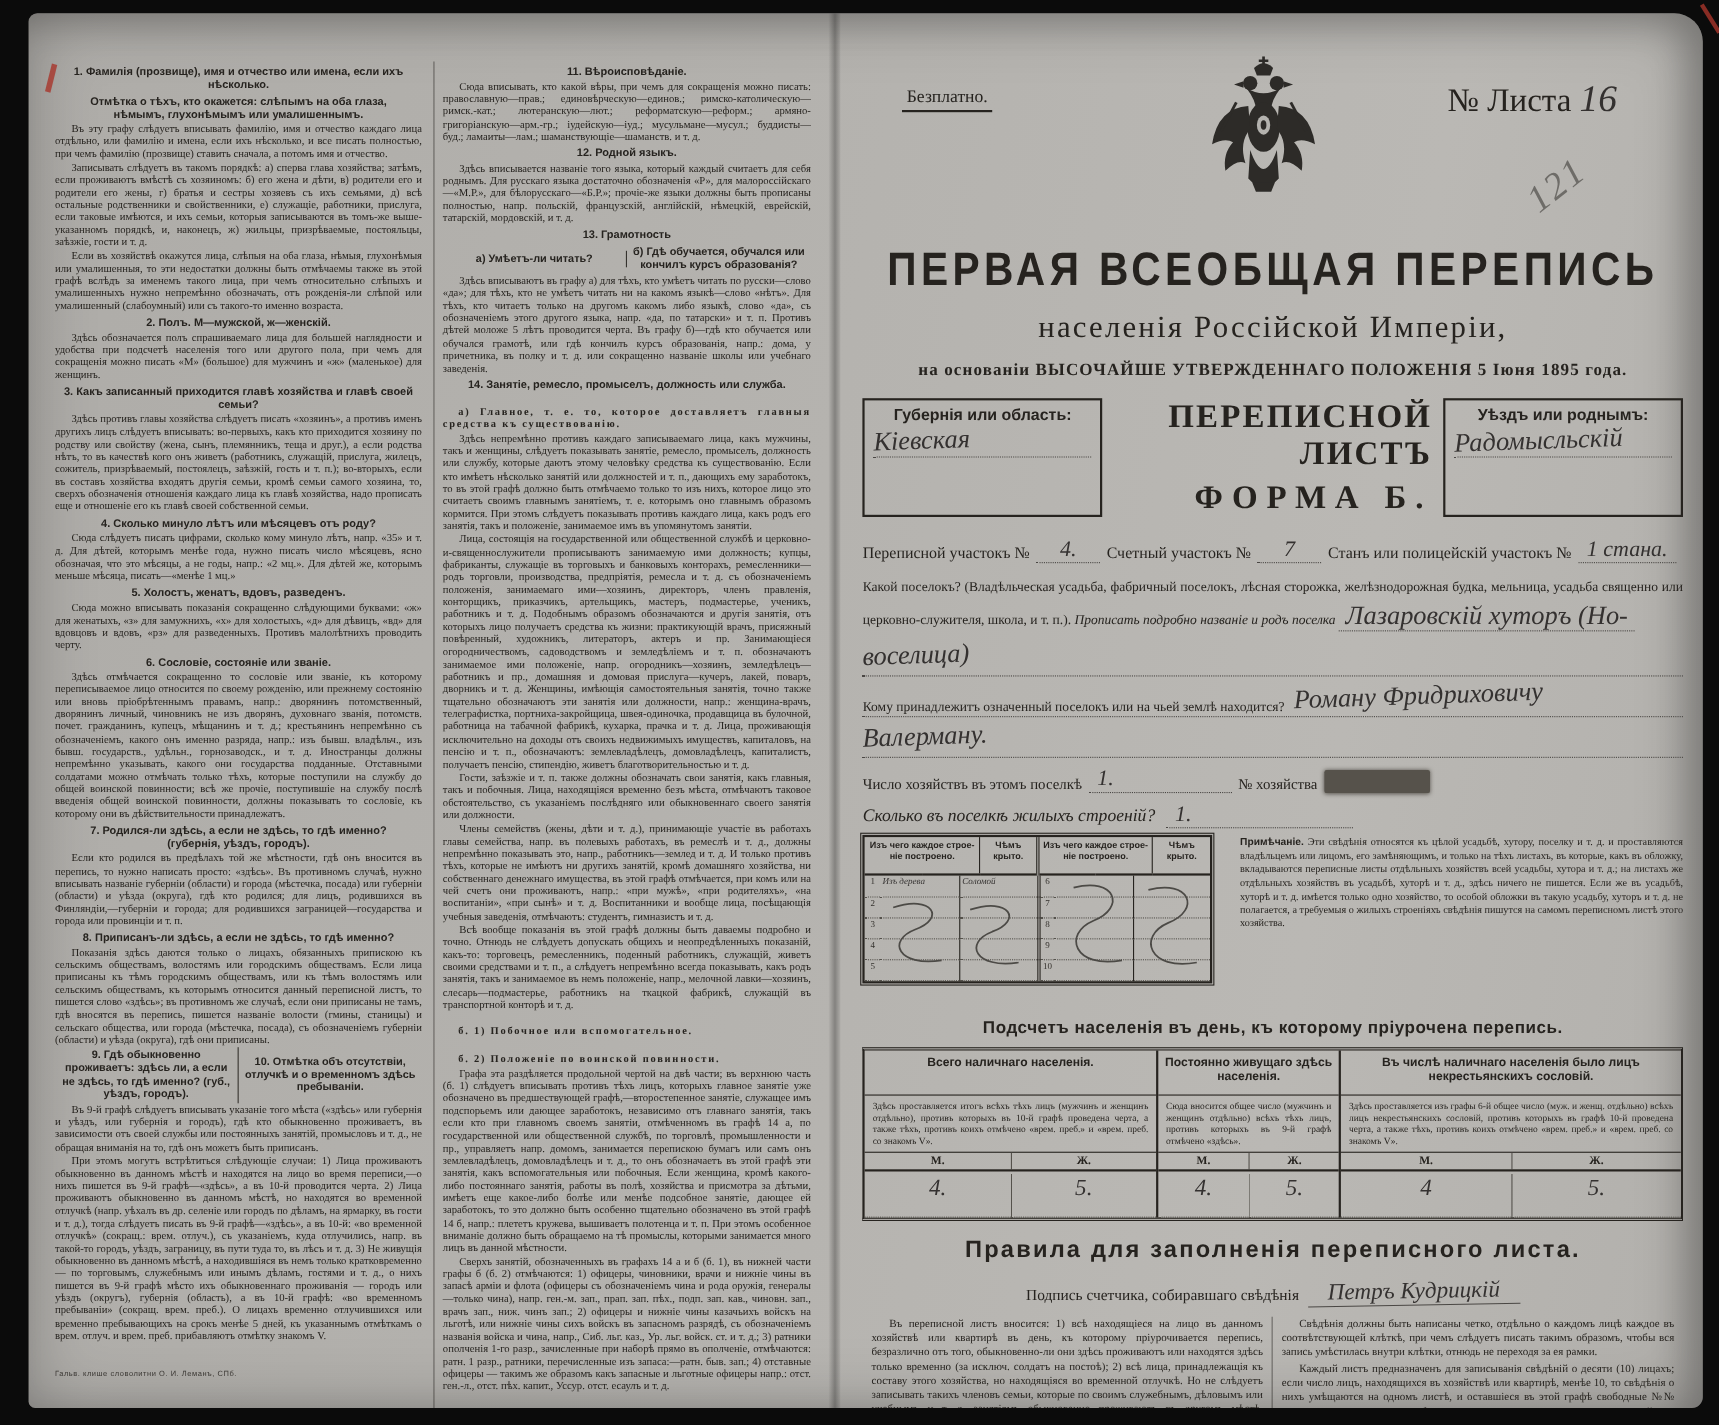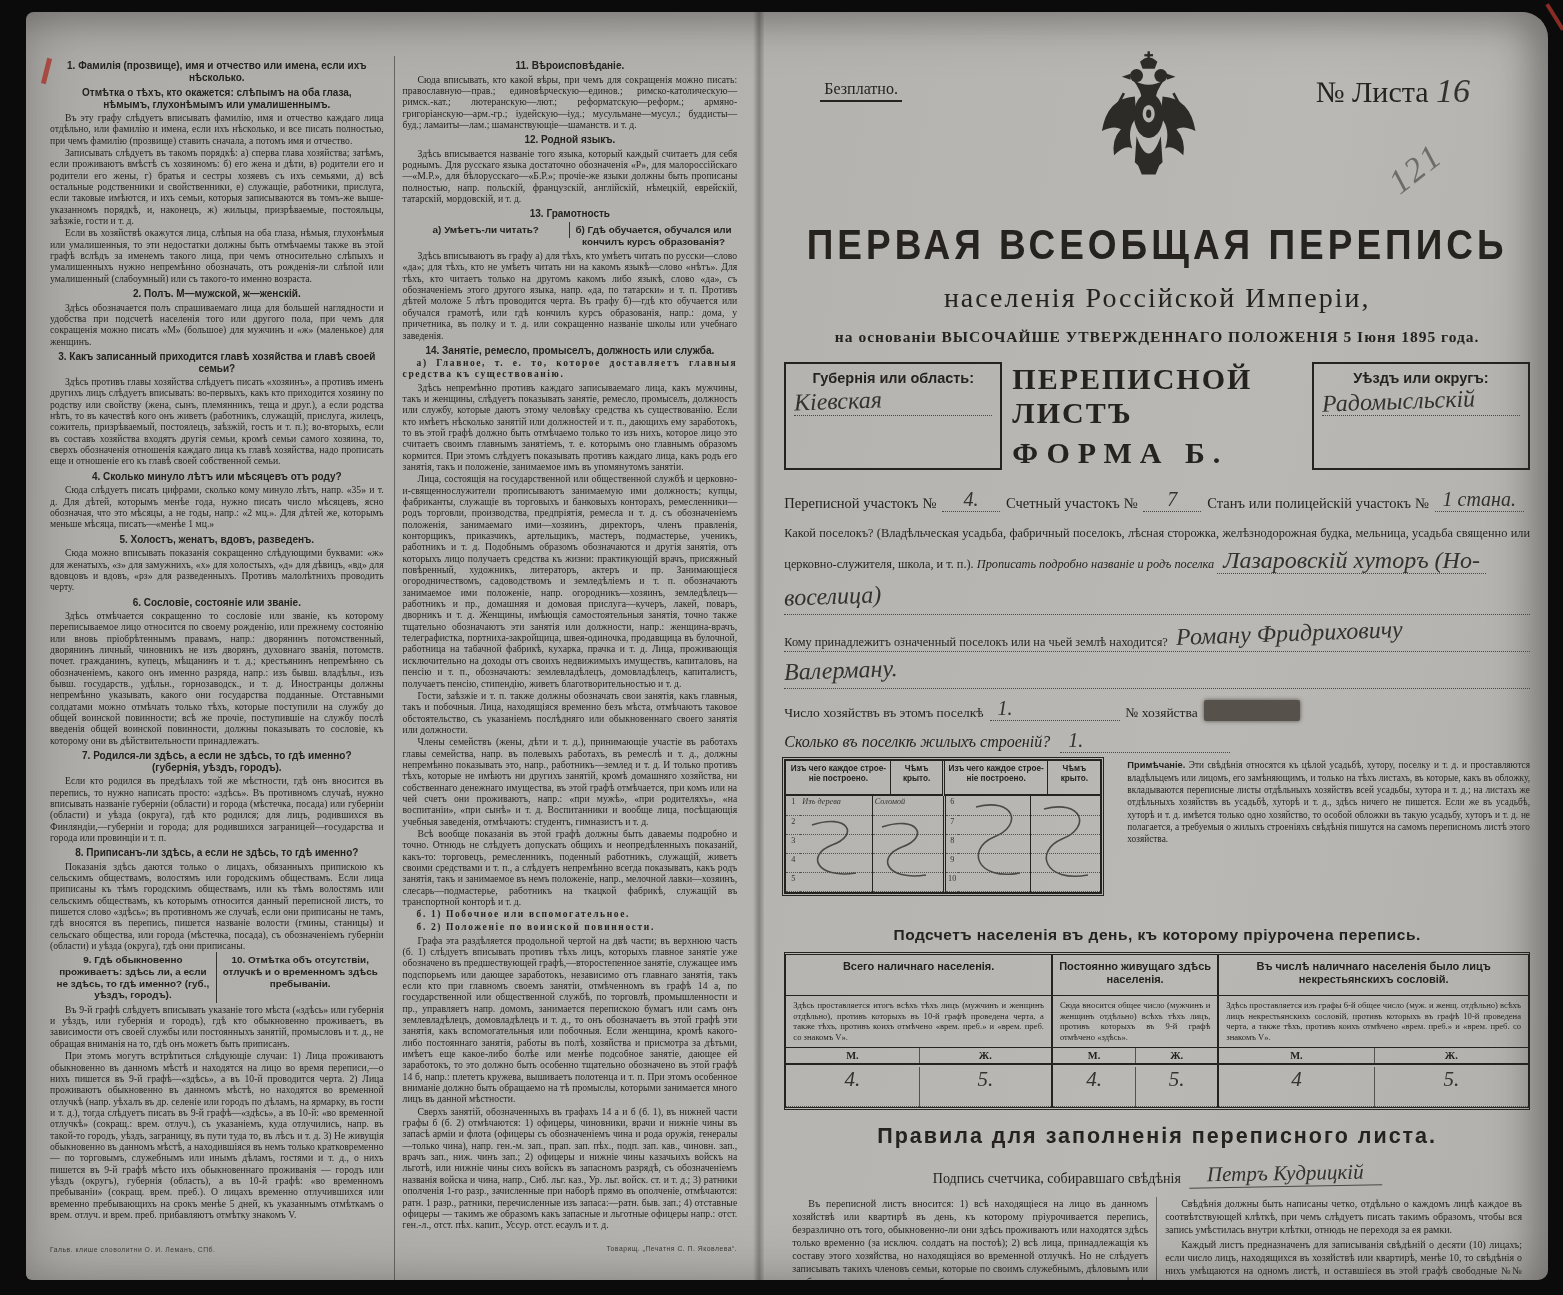--- a/index.html
+++ b/index.html
@@ -15,25 +15,25 @@
   #redmark-tr{right:6px;top:2px;width:4px;height:30px;transform:rotate(-32deg)}
 
   
   #lpage{width:784px;height:100%;padding:44px 6px 0 16px;display:flex}
   .icol{width:50%;padding:0 10px 0 8px;height:1230px;overflow:hidden;font-size:9.7px;line-height:1.17;text-align:justify}
   .icol.first{border-right:1px solid rgba(40,38,35,.55)}
   .blk{margin:1px 0}
   .blk .txt{display:block}
   .blk .pairwrap{display:none}
   .blk.pair{display:block}
-  .blk.pair .pairwrap{display:flex;align-items:flex-start}
+  .blk.pair .pairwrap{display:flex;align-items:center}
   .blk.pair .pl,.blk.pair .pr{width:50%;font-weight:bold;font-family:"Liberation Sans",sans-serif;font-size:9.9px;text-align:center;padding:2px 4px}
   .blk.pair .pl{border-right:1px solid #35322e}
   .blk.h .txt{font-weight:bold;font-family:"Liberation Sans",sans-serif;text-align:center;font-size:10px;margin:4px 8px 2px;line-height:1.15}
-  .blk.h2 .txt{font-weight:bold;letter-spacing:1.6px;text-indent:14px;font-size:9.5px;margin-top:2px}
+  .blk.h2 .txt{font-weight:bold;letter-spacing:1.6px;text-indent:14px;font-size:9.5px;margin-top:14px}
   .blk.p .txt{text-indent:15px}
   .colfoot{font-size:6.8px;letter-spacing:.5px;margin-top:26px;color:#3a3733;font-family:"Liberation Sans",sans-serif}
   .colfoot.r{text-align:right;margin-top:14px}
 
   
   #fold{width:12px;height:100%;background:linear-gradient(90deg,rgba(0,0,0,.0),rgba(0,0,0,.28) 55%,rgba(0,0,0,.05))}
 
   
   #rpage{flex:1;height:100%;padding:40px 18px 0 20px;position:relative}
   #formhead{display:flex;align-items:flex-start;position:relative;height:168px}
@@ -43,21 +43,21 @@
   #sheetno .hw{font-size:34px}
   #pencilnum{position:absolute;right:86px;top:98px;color:#6e6c68;font-size:34px;font-style:italic;transform:rotate(-38deg);letter-spacing:2px}
   #titles{text-align:center;margin-top:4px}
   #t1{font-family:"Liberation Sans",sans-serif;font-weight:bold;font-size:37px;letter-spacing:4px;transform:scaleY(1.15);}
   #t2{font-size:28px;margin-top:16px;letter-spacing:2px}
   #t3{font-size:15.5px;font-weight:bold;margin-top:14px;letter-spacing:1px}
   #boxrow{display:flex;margin-top:16px;align-items:stretch}
   .fbox{border:2px solid #26231f;width:218px;padding:6px 8px 4px;position:relative}
   .fbox .lbl{font-family:"Liberation Sans",sans-serif;font-weight:bold;font-size:14.5px;text-align:center}
   .fbox .hwline{border-bottom:1px dotted #4a4744;min-height:30px;display:flex;align-items:flex-end}
-  #midtitle{flex:1;text-align:left;padding:0 10px}
+  #midtitle{flex:1;text-align:right;padding:0 10px}
   #ft1{font-size:30px;font-weight:bold;letter-spacing:2px}
   #ft2{font-size:30px;font-weight:bold;letter-spacing:8px;margin-top:6px;font-family:"Liberation Serif",serif}
   .hw{font-style:italic;color:#343130;font-family:"Liberation Serif",serif}
   .hw.big{font-size:24px;transform:rotate(-2deg)}
   #uchrow{display:flex;align-items:flex-end;margin-top:18px;font-size:14.5px;white-space:nowrap}
   .uval{border-bottom:1px dotted #4a4744;min-width:58px;text-align:center;font-size:20px;margin:0 6px;padding:0 8px}
   #settle{margin-top:12px;font-size:12.3px;line-height:1.5;text-align:justify}
   #settle .q2{font-style:italic}
   .hwunder{border-bottom:1px dotted #4a4744;padding:0 6px}
   .dotline{border-bottom:1px dotted #4a4744;min-height:26px;display:flex;align-items:flex-end;font-size:12.3px}
@@ -334,21 +334,21 @@
         <div class="lbl">Губернія или область:</div>
         <div class="hwline">
             <span class="hw big">Кіевская</span>
           </div>
       </div>
       <div id="midtitle">
         <div id="ft1">ПЕРЕПИСНОЙ ЛИСТЪ</div>
         <div id="ft2">ФОРМА Б.</div>
       </div>
       <div class="fbox">
-        <div class="lbl">Уѣздъ или округъ:</div>
+        <div class="lbl">Уѣздъ или роднымъ:</div>
         <div class="hwline">
             <span class="hw big">Радомысльскій</span>
           </div>
       </div>
     </div>
 
     <div id="uchrow">
       <span>Переписной участокъ №</span>
       <span class="uval hw">4.</span>
       <span>Счетный участокъ №</span>

